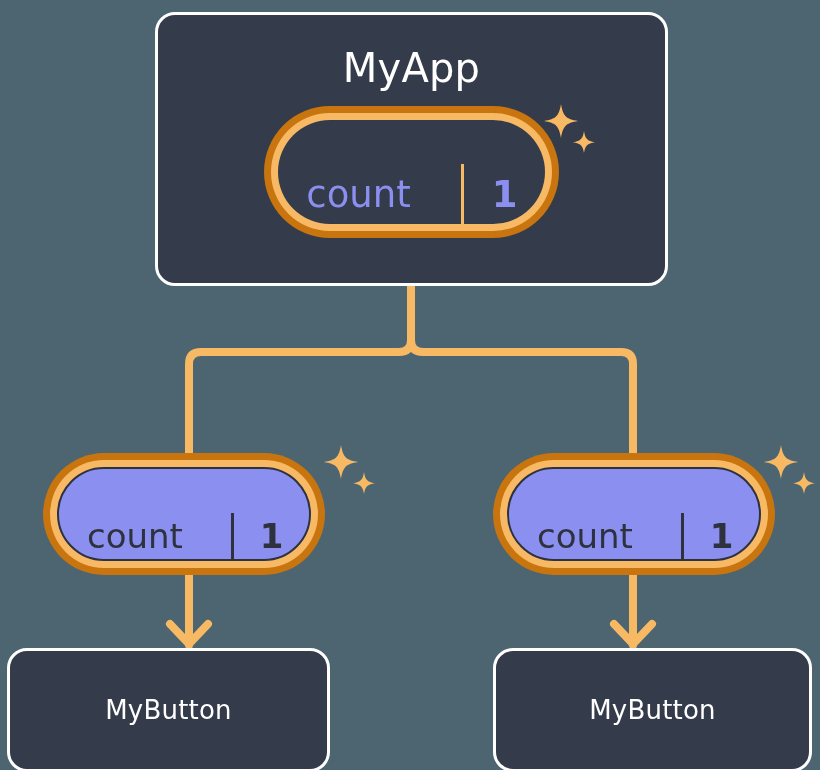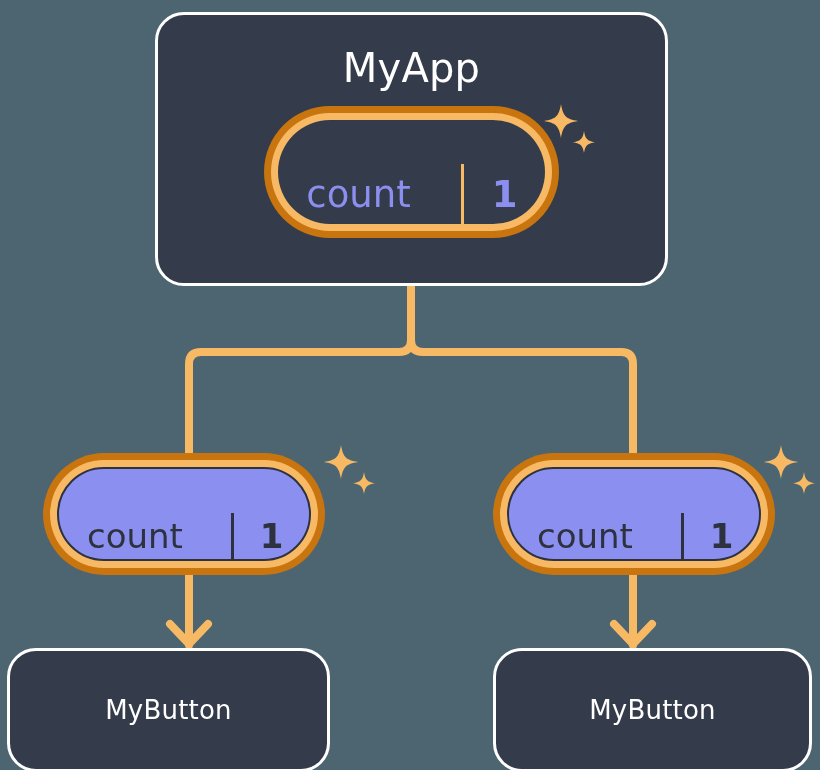--- a/index.html
+++ b/index.html
@@ -32,21 +32,21 @@
     z-index: 1;
     pointer-events: none;
   }
 
   
   .card {
     position: absolute;
     z-index: 2;
     background: #343b4a;
     border: 3px solid #ffffff;
-    border-radius: 29px;
+    border-radius: 20px;
     box-sizing: border-box;
   }
 
   .card-title {
     color: #ffffff;
     font-size: 40px;
     font-weight: 400;
     text-align: center;
     letter-spacing: 0.2px;
     line-height: 1;

